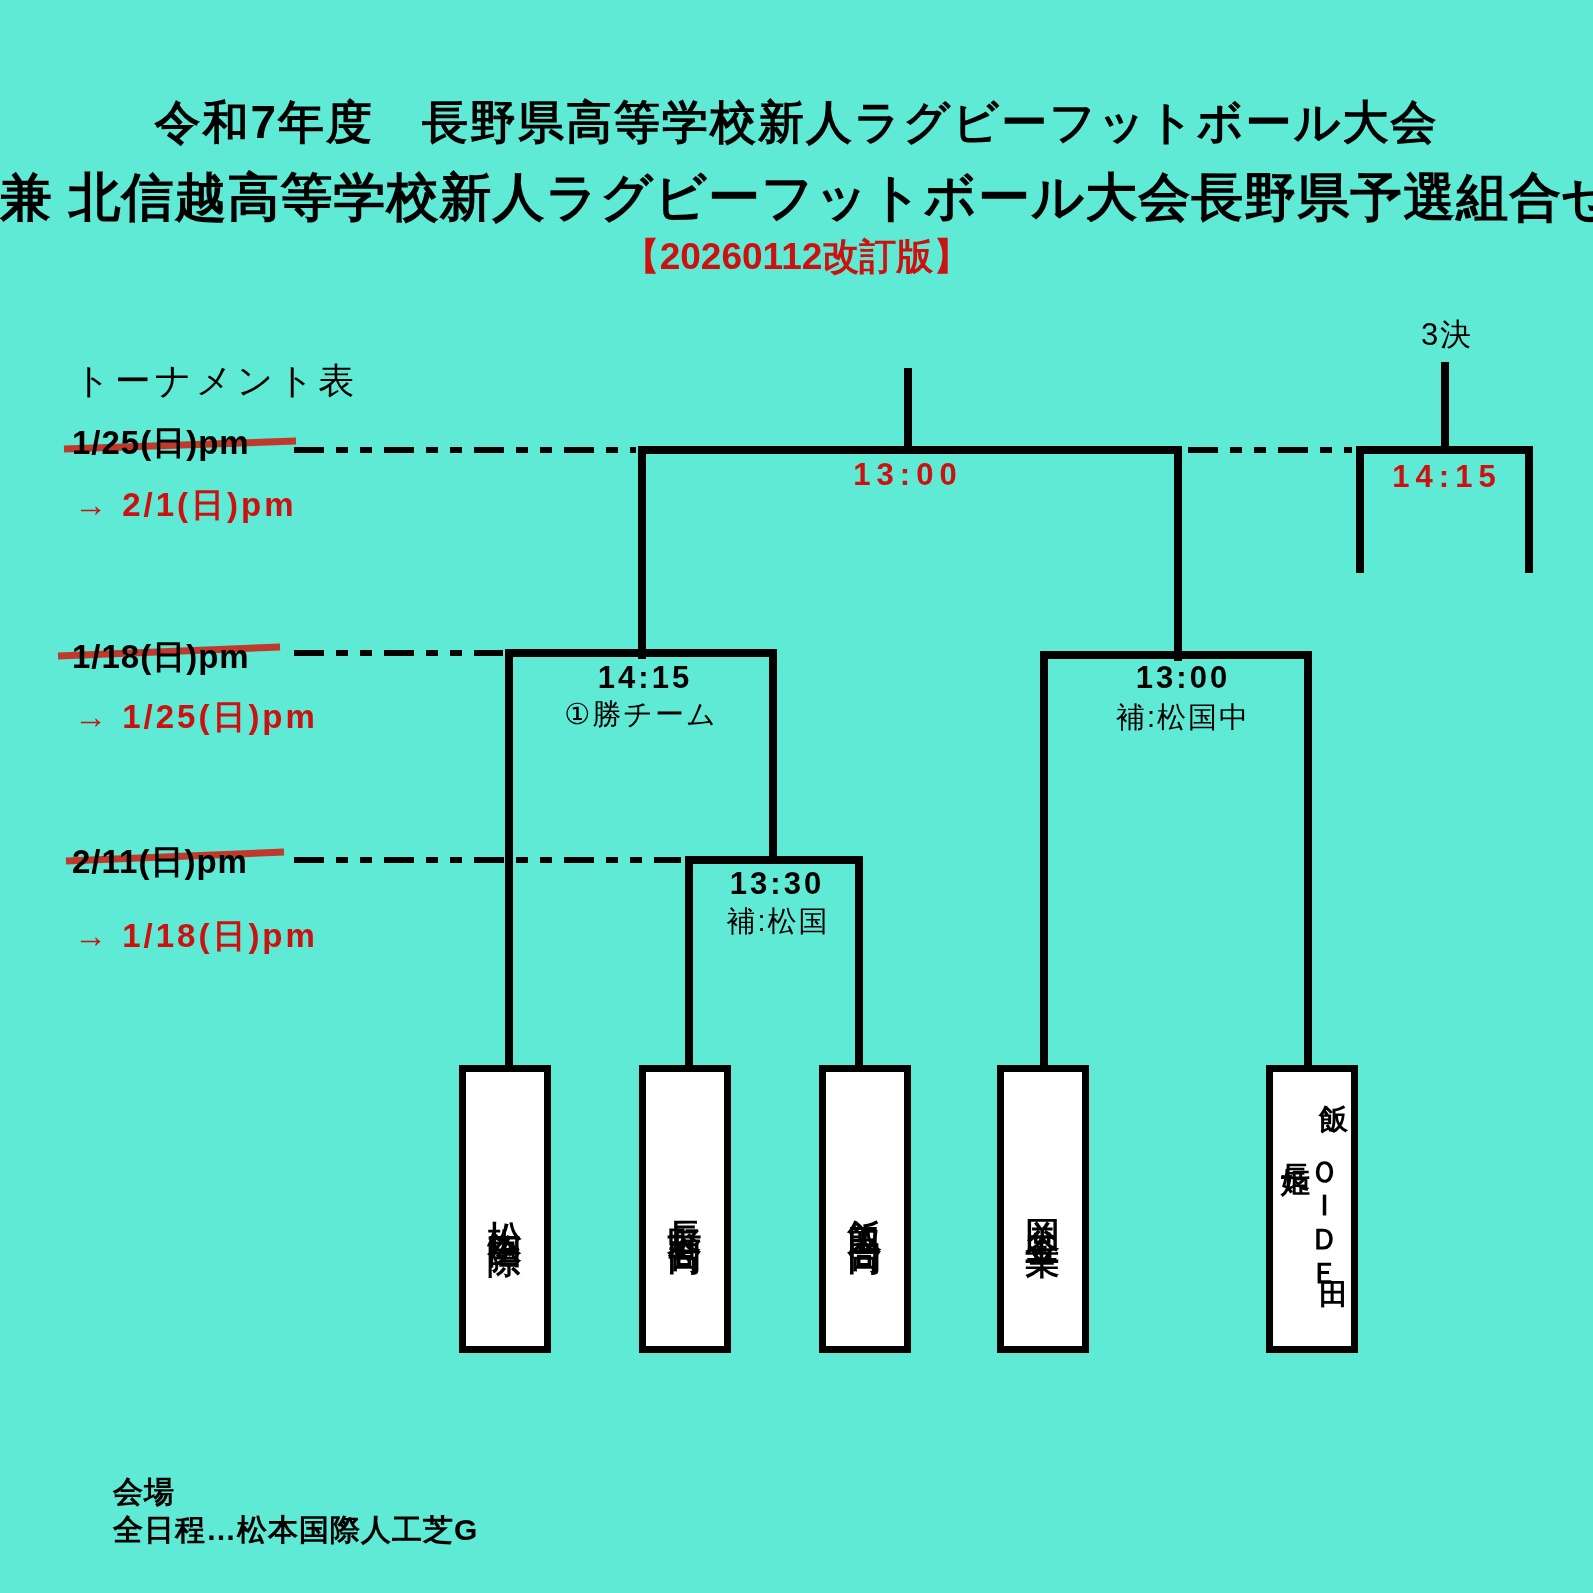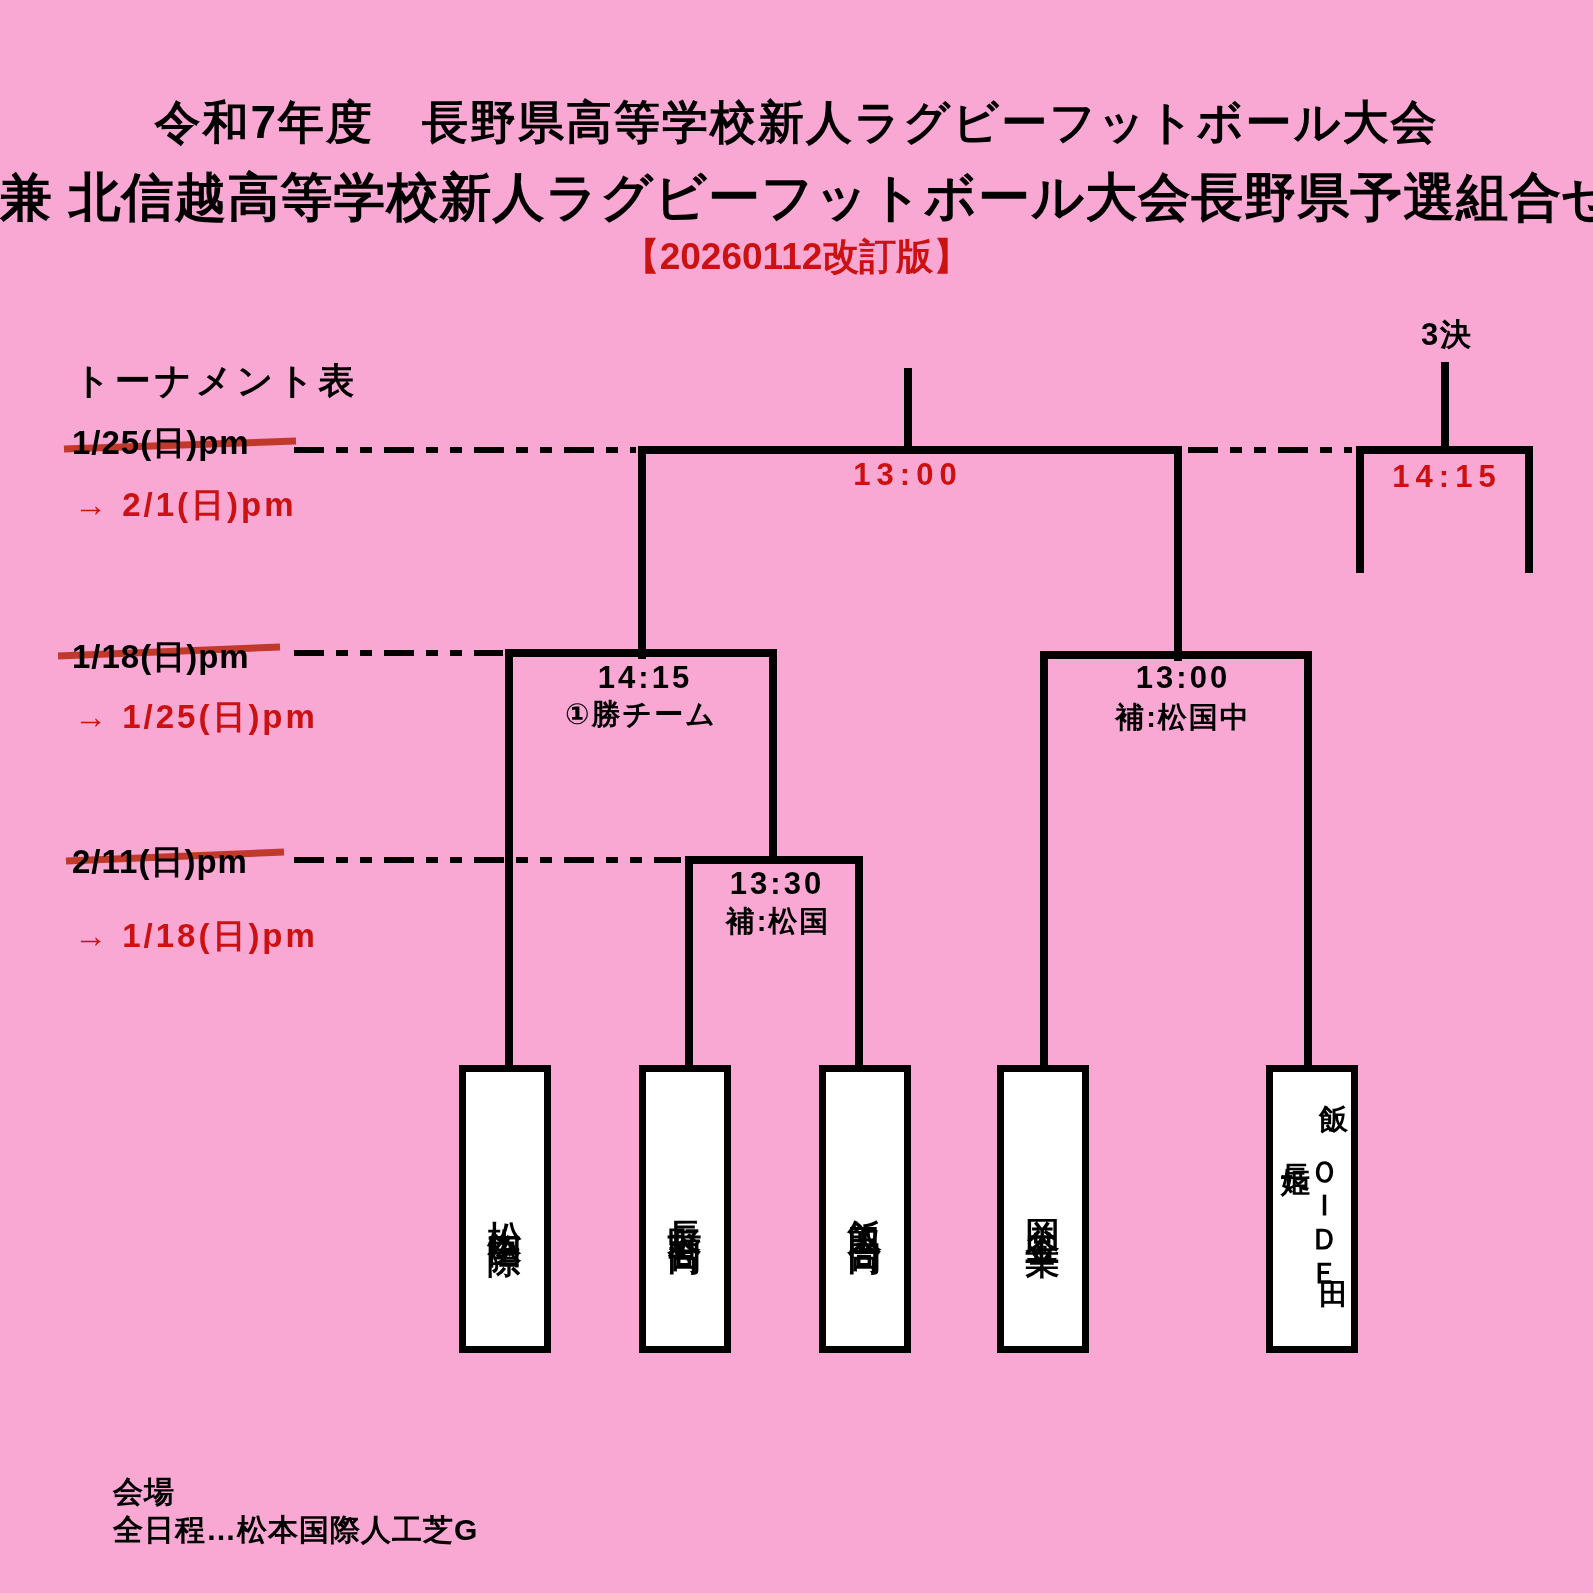--- a/index.html
+++ b/index.html
@@ -1,30 +1,30 @@
 <!DOCTYPE html>
 <html><head>
 <meta charset="utf-8">
 <style>
   html,body{margin:0;padding:0;background:#fff;}
-  .page{position:relative;width:1593px;height:1593px;background:#f9a8d4;overflow:hidden;
+  .page{position:relative;width:1593px;height:1593px;background:#5eead4;overflow:hidden;
         font-family:"Liberation Sans","DejaVu Sans",sans-serif;color:#000;}
   svg.lines{position:absolute;left:0;top:0;z-index:1;}
   .abs{position:absolute;z-index:2;line-height:1.15;white-space:nowrap;}
   .ctr{transform:translateX(-50%);}
   .ttl{left:0;width:100%;text-align:center;font-weight:bold;}
   .t1{top:96px;font-size:46px;letter-spacing:2px;}
   .t2{top:168px;font-size:52px;letter-spacing:1px;}
   .t3{top:236px;font-size:37px;}
   .red{color:#cc1111;}
-  .heading{left:74px;top:360px;font-size:36px;font-weight:bold;letter-spacing:4px;}
+  .heading{left:74px;top:360px;font-size:36px;font-weight:normal;letter-spacing:4px;}
   .date-old{font-size:33px;font-weight:bold;letter-spacing:1px;}
   .date-new{font-size:33px;font-weight:bold;letter-spacing:3px;}
   .mtime{font-size:31px;font-weight:bold;letter-spacing:6px;}
-  .mnote{font-size:29px;font-weight:bold;letter-spacing:2px;}
+  .mnote{font-size:29px;font-weight:normal;letter-spacing:2px;}
   .venue{font-size:30px;font-weight:bold;letter-spacing:1px;}
   .teambox{position:absolute;top:1065px;width:92px;height:288px;border:7px solid #000;
            background:#fff;box-sizing:border-box;display:flex;align-items:center;
            justify-content:center;z-index:2;}
   .vtext{writing-mode:vertical-rl;text-orientation:upright;font-weight:bold;
          font-size:34px;letter-spacing:8px;line-height:1;}
   .teambox.split{display:block;position:absolute;}
   .split .colmain{position:absolute;left:8px;top:50%;transform:translateY(-50%);
          writing-mode:vertical-rl;text-orientation:upright;font-weight:bold;
          font-size:29px;letter-spacing:5px;line-height:1;}

